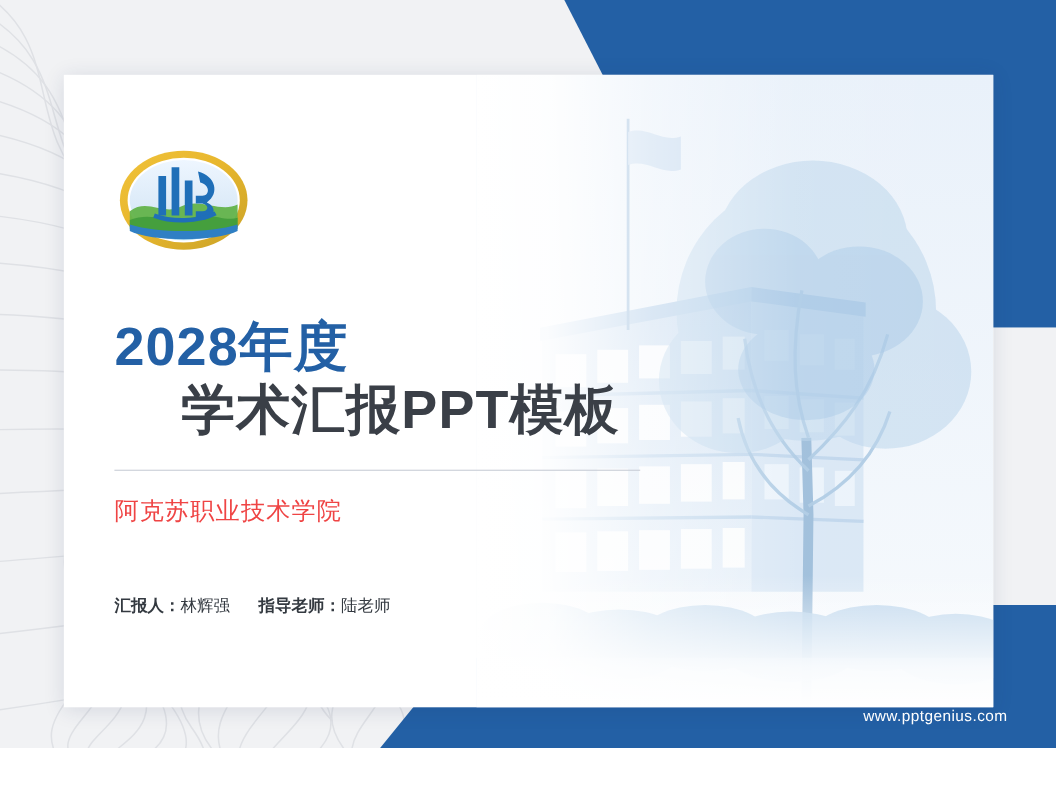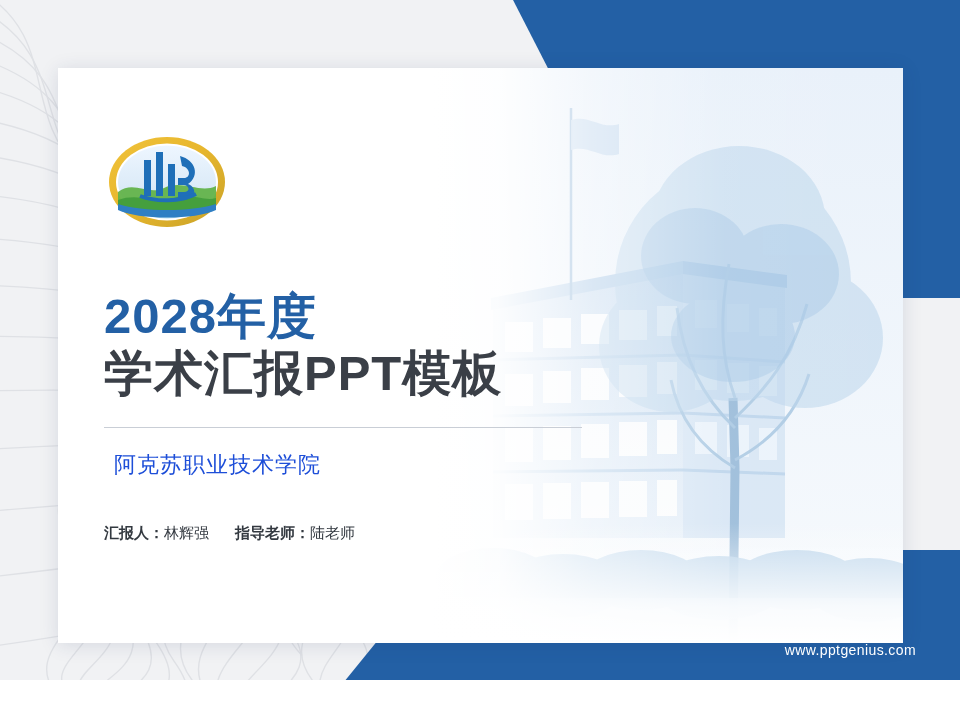--- a/index.html
+++ b/index.html
@@ -125,36 +125,37 @@
     white-space: nowrap;
   }
   .title-sub {
     font-size: 49px;
     font-weight: bold;
     color: #3a3f47;
     letter-spacing: 1px;
     line-height: 1.1;
     margin: 0;
     white-space: nowrap;
+    text-align: center;
   }
   .divider {
     width: 478px;
     height: 1px;
     background: #c9ced6;
     margin: 26px 0 22px 0;
   }
   .school {
     font-size: 22px;
-    color: #1d4ed8;
+    color: #ef4444;
     letter-spacing: 1px;
-    margin: 10px;
+    margin: 0;
     white-space: nowrap;
   }
   .byline {
-    margin-top: 44px;
+    margin-top: 61px;
     font-size: 15px;
     color: #3d434b;
     white-space: nowrap;
   }
   .byline .lbl {
     font-weight: bold;
     color: #2f3views;
   }
   .byline .lbl {
     font-weight: bold;

